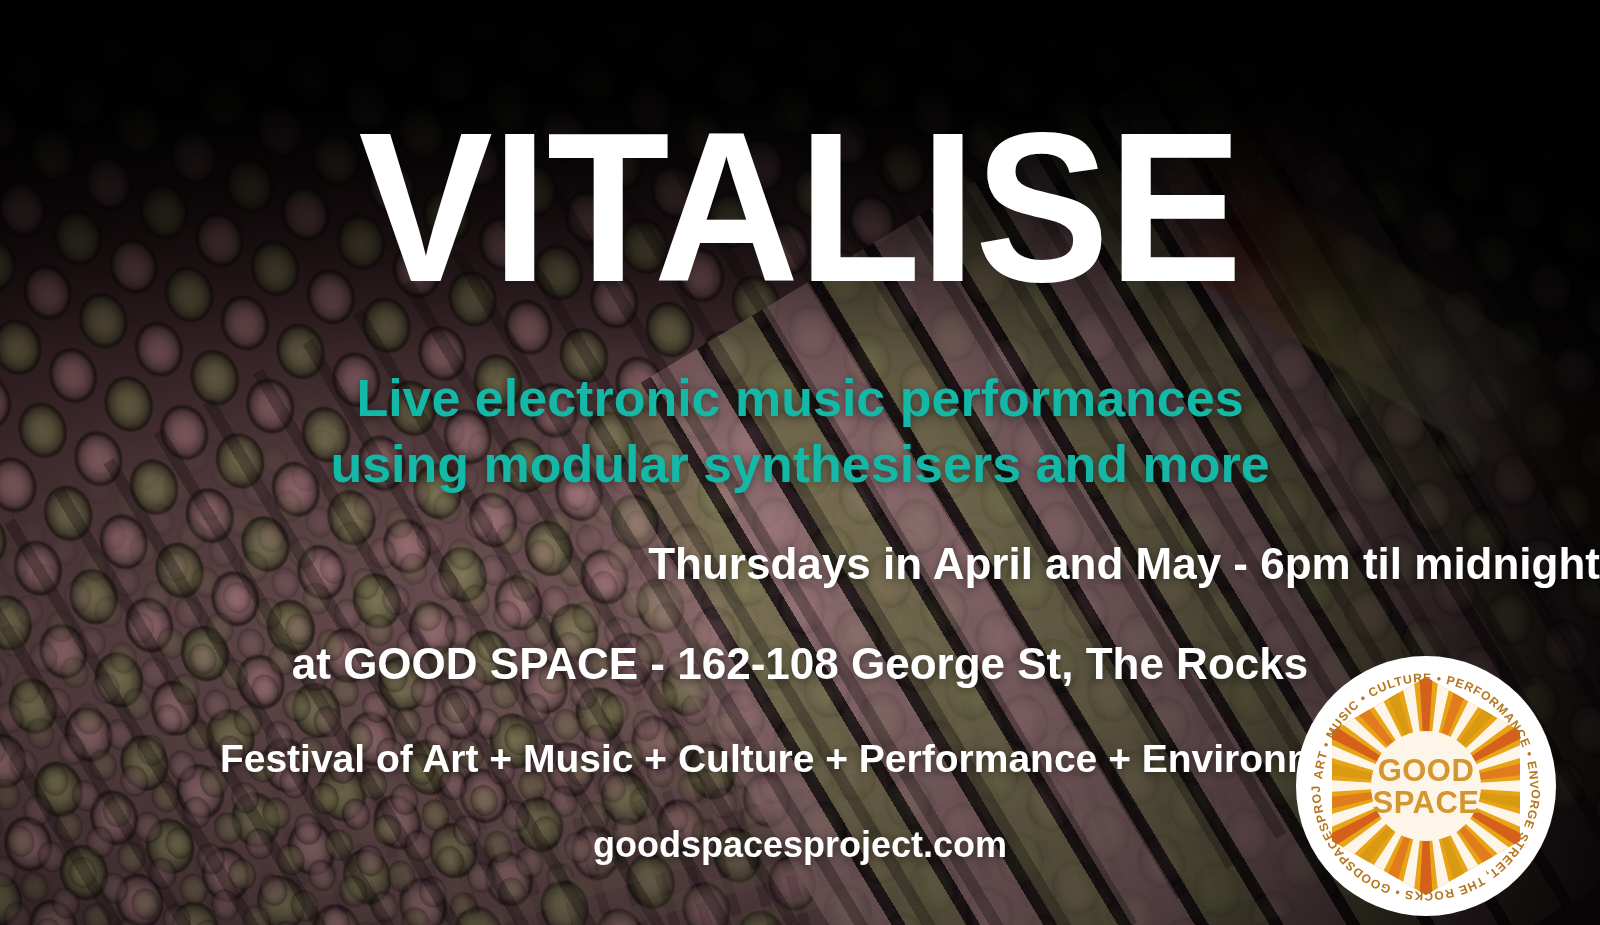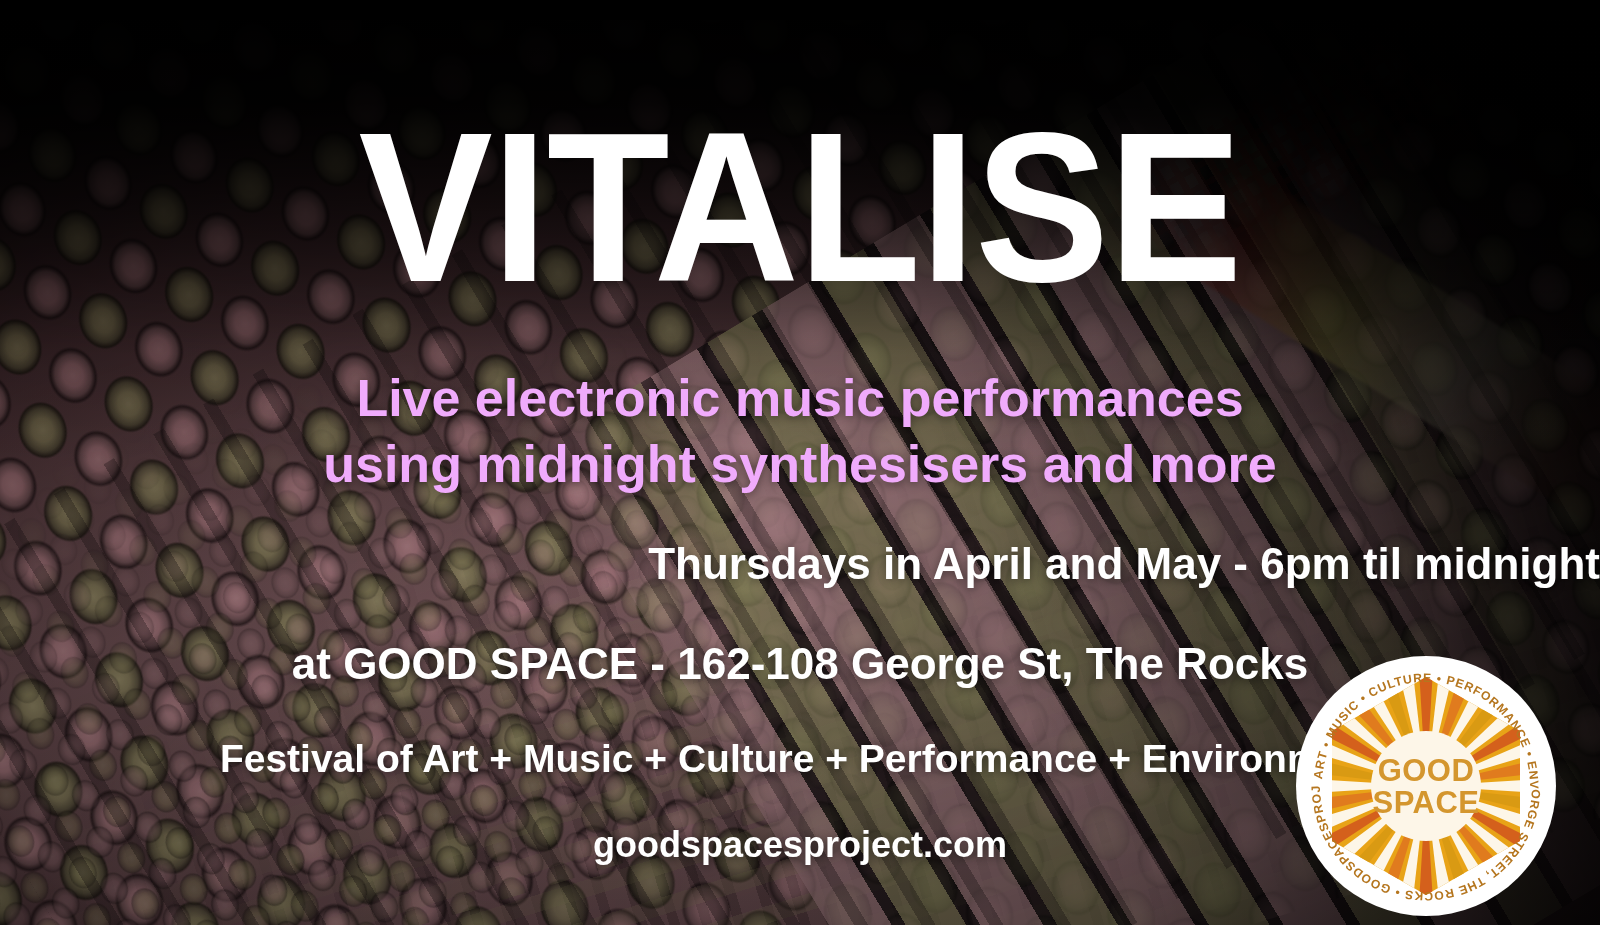--- a/index.html
+++ b/index.html
@@ -169,21 +169,21 @@
     transform: scaleX(0.94);
   }
 
   .subhead {
     position: absolute;
     top: 345px;
     left: 0; right: 0;
     font-size: 52px;
     line-height: 66px;
     font-weight: bold;
-    color: #f0abfc;
+    color: #14b8a6;
     text-shadow: 0 2px 10px rgba(0,0,0,0.45);
   }
 
   .line-date {
     position: absolute;
     top: 518px;
     left: 0; right: 0;
     font-size: 44px;
     line-height: 52px;
     font-weight: bold;
@@ -248,21 +248,21 @@
   <div class="bg-litstrip"></div>
   <div class="bg-layer bg-tint"></div>
   <div class="bg-layer bg-vignette"></div>
 
   <div class="content">
 
     <div class="headline">VITALISE</div>
 
     <div class="subhead">
       <div>Live electronic music performances</div>
-      <div>using midnight synthesisers and more</div>
+      <div>using modular synthesisers and more</div>
     </div>
 
     <div class="line-date">Thursdays in April and May - 6pm til midnight</div>
 
     <div class="line-venue">at GOOD SPACE - 162-108 George St, The Rocks</div>
 
     <div class="line-festival">Festival of Art + Music + Culture + Performance + Environment</div>
 
     <div class="line-url">goodspacesproject.com</div>
   </div>

